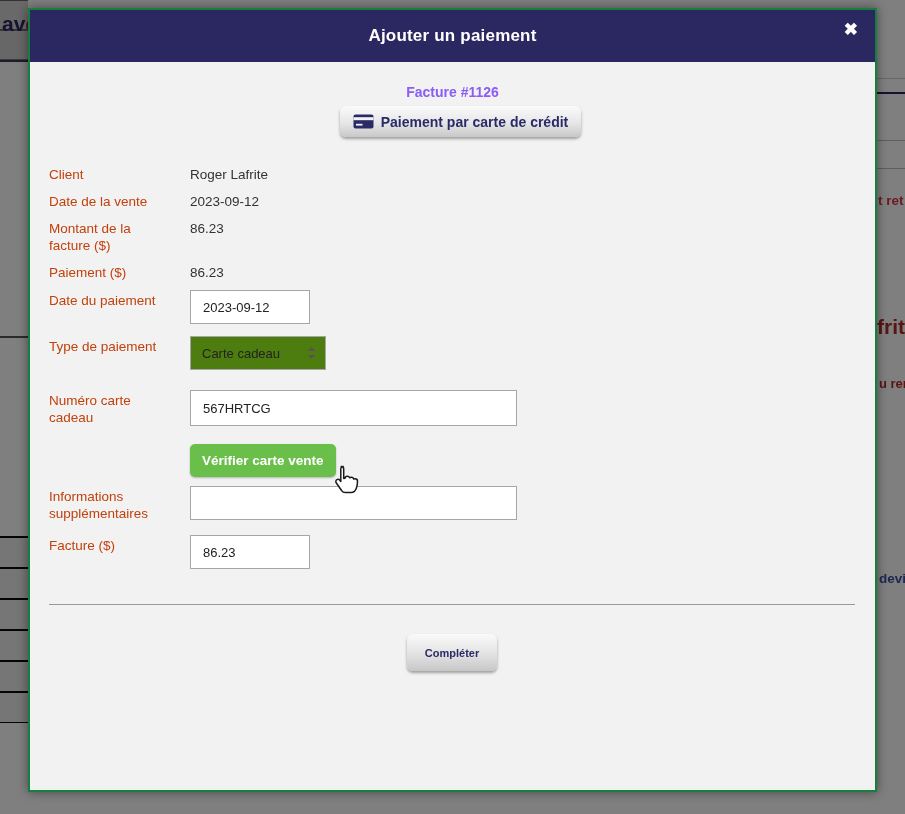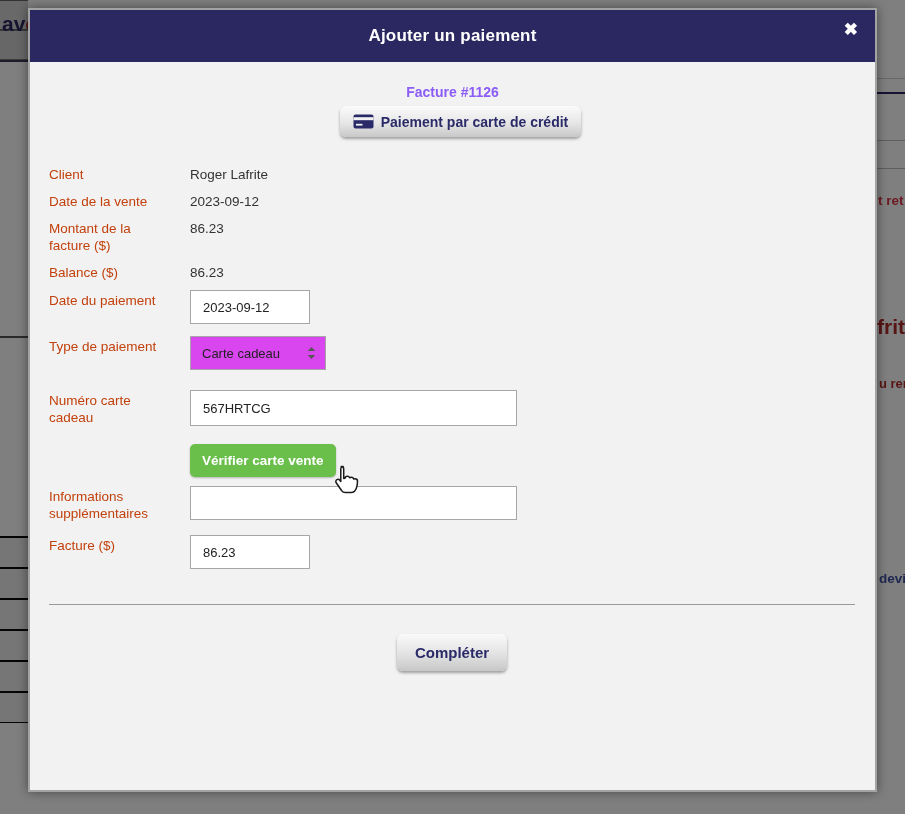--- a/index.html
+++ b/index.html
@@ -28,21 +28,21 @@
   .frag-band1-text { left:879px; top:376px; font-size:13px; font-weight:700; color:#b02a2a; }
   .bg-band2 { left:877px; top:536px; width:28px; height:30px; background:#cfcfcf;
     border-top:1px solid #777; border-bottom:1px solid #777; }
   .frag-band2-text { left:879px; top:571px; font-size:13.5px; font-weight:700; color:#3f51a3; }
 
   
   .overlay { position:absolute; inset:0; background:rgba(0,0,0,0.5); z-index:10; }
 
   
   .modal { position:absolute; left:28px; top:8px; width:849px; height:784px;
-    background:#f2f2f2; border:2px solid #a3a3a3; z-index:20;
+    background:#f2f2f2; border:2px solid #15803d; z-index:20;
     box-shadow:0 0 10px rgba(0,0,0,0.45); }
   .modal-header { position:relative; height:52px; background:#2b2760;
     display:flex; align-items:center; justify-content:center; }
   .modal-title { color:#fff; font-size:17px; font-weight:700; letter-spacing:.2px; }
   .modal-close { position:absolute; right:17px; top:11px; color:#fff;
     font-size:17px; font-weight:700; cursor:pointer; line-height:1; }
 
   .invoice-title { margin-top:22px; text-align:center; font-size:14px; font-weight:700; color:#8b5cf6; }
 
   .cc-btn-wrap { margin-top:6px; text-align:center;padding-left:16px; }
@@ -56,35 +56,35 @@
   .row { display:flex; align-items:flex-start; }
   .lbl { width:111px; margin-right:30px; font-size:13.5px; color:#c2410c; line-height:17px; padding-top:1px; }
   .val { font-size:13.5px; color:#333; line-height:17px; padding-top:1px; }
   .row-input .lbl { padding-top:8px; }
 
   .inp { height:34px; border:1px solid #a6a6a6; background:#fff; font-family:inherit;
     font-size:13px; color:#222; padding:0 12px; outline:none; }
   .w-sm { width:120px; }
   .w-lg { width:327px; height:36px; }
 
-  .select { width:136px; height:34px; border:1px solid #a6a6a6; background:#d946ef;
+  .select { width:136px; height:34px; border:1px solid #a6a6a6; background:#4d7c0f;
     display:flex; align-items:center; justify-content:space-between;
     padding:0 9px 0 11px; font-size:13px; color:#222; cursor:pointer; }
 
   .verify-btn { margin-left:141px; height:33px; padding:0 12px; border:0; border-radius:5px;
     background:#6abf4b; color:#fff; font-size:13.5px; font-weight:700; font-family:inherit;
     cursor:pointer; box-shadow:0 1px 2px rgba(0,0,0,0.25); }
 
   .divider { margin:35px 0 0 0; border:0; border-top:1px solid #999; }
 
   .complete-wrap { margin-top:29px; text-align:center; }
   .complete-btn { height:37px; padding:0 18px; border:0; border-radius:6px; cursor:pointer;
     background:linear-gradient(180deg,#fafafa 0%,#e2e2e2 55%,#c7c7c7 100%);
     box-shadow:0 2px 3px rgba(0,0,0,0.35);
-    color:#2a2a68; font-size:15px; font-weight:700; font-family:inherit; }
+    color:#2a2a68; font-size:11px; font-weight:700; font-family:inherit; }
 
   
   .cursor { position:absolute; left:332px; top:464px; z-index:50; pointer-events:none; }
 </style>
 </head>
 <body>
 
 <div class="stage">
 
   <div class="bg-page">
@@ -138,21 +138,21 @@
         <div class="lbl">Date de la vente</div>
         <div class="val">2023-09-12</div>
       </div>
 
       <div class="row" style="margin-top:9px; min-height:36px">
         <div class="lbl">Montant de la facture ($)</div>
         <div class="val">86.23</div>
       </div>
 
       <div class="row" style="margin-top:8px">
-        <div class="lbl">Balance ($)</div>
+        <div class="lbl">Paiement ($)</div>
         <div class="val">86.23</div>
       </div>
 
       <div class="row row-input" style="margin-top:9px">
         <div class="lbl" style="padding-top:2px">Date du paiement</div>
         <input class="inp w-sm" value="2023-09-12" style="">
       </div>
 
       <div class="row row-input" style="margin-top:12px">
         <div class="lbl" style="padding-top:2px">Type de paiement</div>

